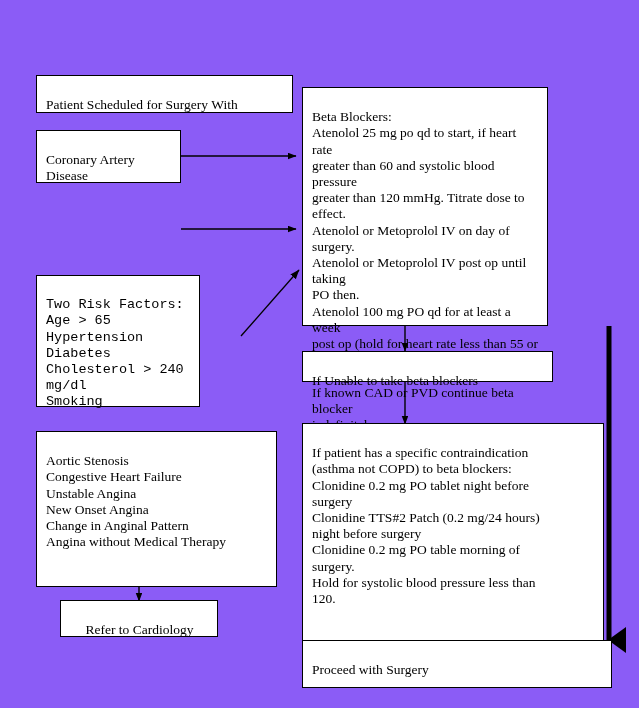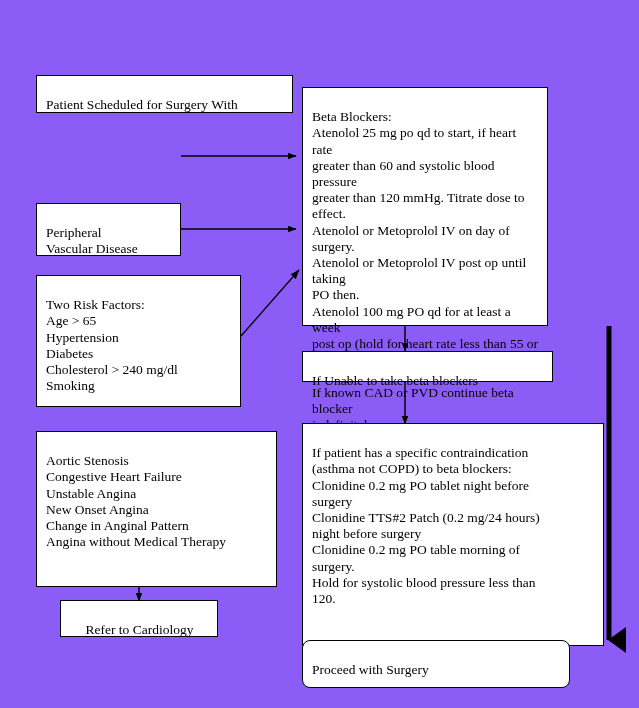--- a/index.html
+++ b/index.html
@@ -92,27 +92,27 @@
 
     <g>
       <line x1="609" y1="326" x2="609" y2="640" stroke="#000000" stroke-width="5" marker-end="url(#arrowThick)"></line>
     </g>
   </svg>
 
   <div class="node" style="left:36px; top:75px; width:257px; height:38px;">
     <span class="node-text">Patient Scheduled for Surgery With</span>
   </div>
 
-
-  <div class="node" style="left:36px; top:203px; width:145px; height:53px;">
-    <span class="node-text">Peripheral
-Vascular Disease</span>
+  <div class="node" style="left:36px; top:130px; width:145px; height:53px;">
+    <span class="node-text">Coronary Artery
+Disease</span>
   </div>
 
-  <div class="node" style="left:36px; top:275px; width:205px; height:132px;">
+
+  <div class="node" style="left:36px; top:275px; width:164px; height:132px;font-family:Liberation Mono, monospace;">
     <span class="node-text">Two Risk Factors:
 Age &gt; 65
 Hypertension
 Diabetes
 Cholesterol &gt; 240 mg/dl
 Smoking</span>
   </div>
 
   <div class="node" style="left:36px; top:431px; width:241px; height:156px;">
     <span class="node-text">Aortic Stenosis
@@ -152,17 +152,17 @@
 Clonidine 0.2 mg PO tablet night before
 surgery
 Clonidine TTS#2 Patch (0.2 mg/24 hours)
 night before surgery
 Clonidine 0.2 mg PO table morning of
 surgery.
 Hold for systolic blood pressure less than
 120.</span>
   </div>
 
-  <div class="node" style="left:302px; top:640px; width:268px; height:48px;border-radius:8px;">
+  <div class="node" style="left:302px; top:640px; width:310px; height:48px;">
     <span class="node-text">Proceed with Surgery</span>
   </div>
 
 </div>
 
 </body></html>

